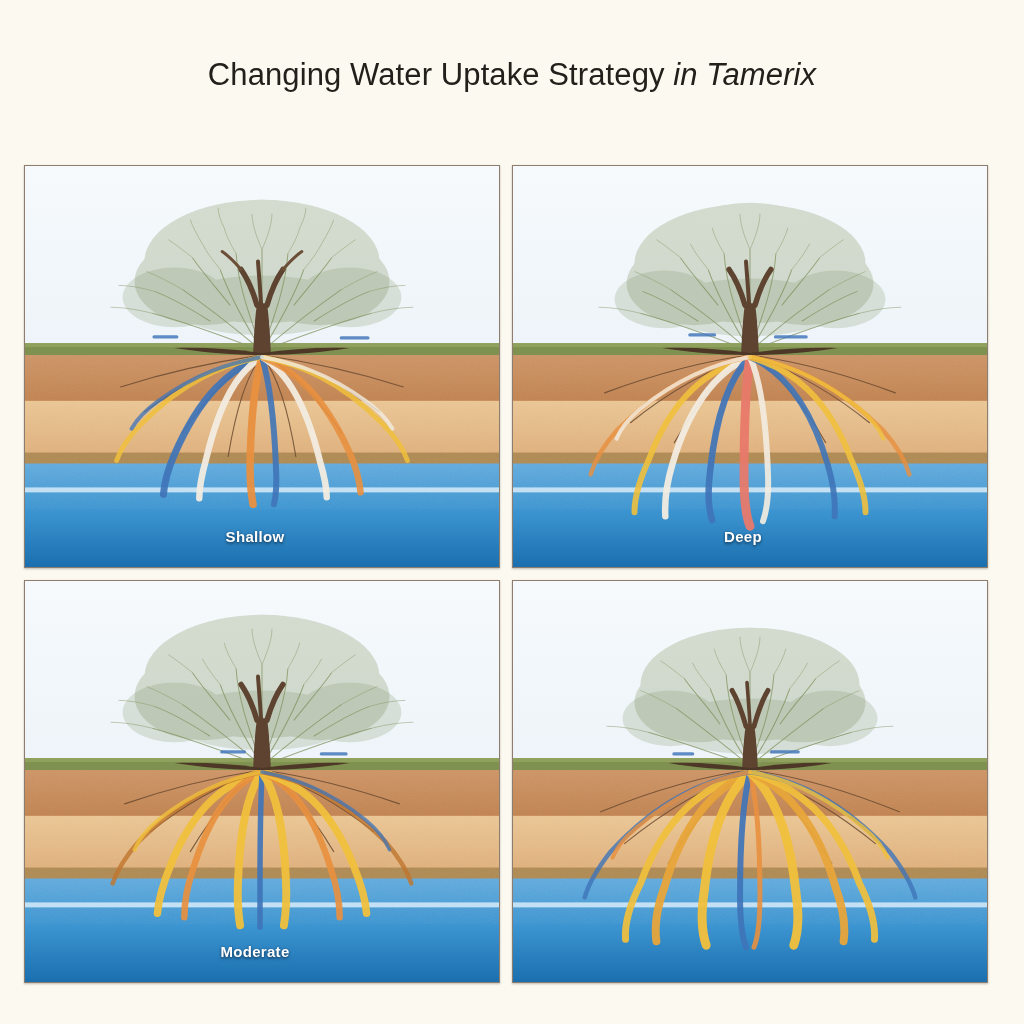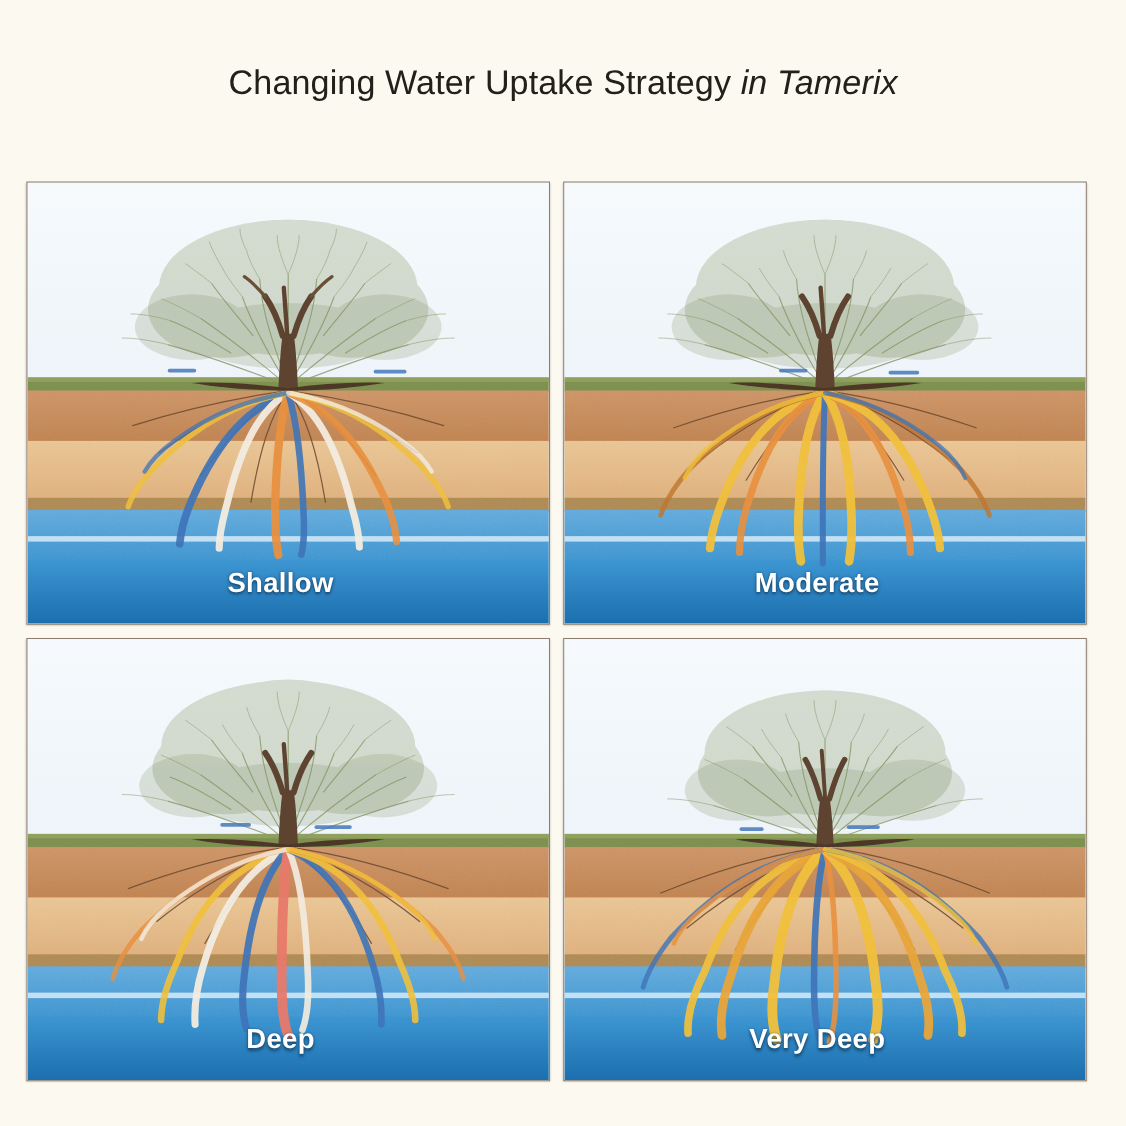--- a/index.html
+++ b/index.html
@@ -36,21 +36,21 @@
     position:relative;overflow:hidden;
     background:#f3f7fb;
     border:1px solid #8d7d6e;
     box-shadow:0 1px 2px rgba(70,60,50,.32);
   }
   .panel svg{display:block;width:100%;height:100%;}
 
   .panel-label{
     position:absolute;left:0;right:14px;bottom:22px;
     text-align:center;
-    font-size:25px;font-weight:bold;color:#ffffff;
+    font-size:15px;font-weight:bold;color:#ffffff;
     text-shadow:0 2px 3px rgba(12,40,68,.62), 0 0 2px rgba(12,40,68,.5);
     letter-spacing:.3px;pointer-events:none;margin-top:16px;
   }
 </style>
 </head>
 <body>
 
 <div id="figure">
 
   <div id="title-block">
@@ -195,20 +195,123 @@
           <path d="M238 188 C266 184 296 182 326 183 C300 187 272 190 238 190 Z" fill="#4d3726"></path>
           <rect x="128" y="170" width="26" height="3.4" rx="1.6" fill="#3f74b8" opacity=".82"></rect>
           <rect x="316" y="171" width="30" height="3.4" rx="1.6" fill="#3f74b8" opacity=".82"></rect>
         </g>
       </svg>
       <div class="panel-label">Shallow</div>
     </div>
 
     <div class="panel">
       <svg viewBox="0 0 476 403" preserveAspectRatio="none">
+        <g>
+            <rect x="0" y="0" width="476" height="180" fill="url(#sky1)"></rect>
+          </g>
+        <g>
+            <rect x="0" y="178" width="476" height="13" fill="#7f9150"></rect>
+          <rect x="0" y="178" width="476" height="4" fill="#93a55f" opacity=".8"></rect>
+          </g>
+        <g>
+            <rect x="0" y="190" width="476" height="47" fill="url(#top1)"></rect>
+          <rect x="0" y="190" width="476" height="47" filter="url(#grain1)" fill="#7a4a22" opacity=".5"></rect>
+          </g>
+        <g>
+            <rect x="0" y="236" width="476" height="53" fill="url(#sub1)"></rect>
+          <rect x="0" y="236" width="476" height="53" filter="url(#grain1)" fill="#8a5a2a" opacity=".4"></rect>
+          </g>
+        <g>
+            <rect x="0" y="288" width="476" height="13" fill="#b08a52"></rect>
+          <rect x="0" y="288" width="476" height="13" filter="url(#grain1)" fill="#5d7a4a" opacity=".55"></rect>
+          </g>
+        <g>
+            <rect x="0" y="299" width="476" height="104" fill="url(#wat1)"></rect>
+          <rect x="0" y="299" width="476" height="46" filter="url(#grain1)" fill="#ffffff" opacity=".55"></rect>
+          <rect x="0" y="323" width="476" height="5" fill="#eaf5fd" opacity=".75"></rect>
+          </g>
+
+        <g fill="none" stroke-linecap="round">
+          <g stroke="#6a4a30" stroke-width="1.1" opacity=".85">
+            <path d="M238 190 C192 196 146 208 92 228"></path>
+              <path d="M238 190 C284 196 330 208 384 228"></path>
+            <path d="M238 190 C198 204 160 224 118 258"></path>
+              <path d="M238 190 C278 204 316 224 358 258"></path>
+            <path d="M238 190 C210 208 186 236 162 278"></path>
+              <path d="M238 190 C266 208 290 236 314 278"></path>
+          </g>
+          <path d="M238 192 C196 204 160 232 136 296 C126 318 122 334 122 348" stroke="#f0c03c" stroke-width="6" opacity=".9"></path>
+          <path d="M238 192 C206 206 178 238 160 300 C154 320 152 336 153 352" stroke="#f2ece0" stroke-width="6.5" opacity=".95"></path>
+          <path d="M238 192 C218 212 204 250 198 306 C195 330 196 344 200 356" stroke="#3f74b8" stroke-width="6.5" opacity=".93"></path>
+          <path d="M238 192 C234 216 232 254 232 312 C232 338 234 352 238 362" stroke="#e8796a" stroke-width="9" opacity=".95"></path>
+          <path d="M238 192 C248 214 254 252 256 308 C257 332 255 346 251 357" stroke="#f2ece0" stroke-width="6" opacity=".92"></path>
+          <path d="M238 192 C270 206 298 238 316 300 C322 320 324 336 323 352" stroke="#3f74b8" stroke-width="6" opacity=".9"></path>
+          <path d="M238 192 C280 204 316 232 340 296 C350 318 354 334 354 348" stroke="#f0c03c" stroke-width="6" opacity=".9"></path>
+          <path d="M238 192 C194 200 150 220 104 266 C90 282 82 296 78 310" stroke="#e8903f" stroke-width="4.5" opacity=".82"></path>
+          <path d="M238 192 C282 200 326 220 372 266 C386 282 394 296 398 310" stroke="#e8903f" stroke-width="4.5" opacity=".82"></path>
+          <path d="M238 192 C204 198 168 212 128 244 C116 254 108 264 104 274" stroke="#f2ece0" stroke-width="4" opacity=".82"></path>
+          <path d="M238 192 C272 198 308 212 348 244 C360 254 368 264 372 274" stroke="#f0c03c" stroke-width="4" opacity=".8"></path>
+        </g>
+
+        <g>
+          <g stroke="#8a9a6a" stroke-width="1.05" fill="none" opacity=".82">
+            <path d="M238 186 C222 160 206 132 196 104"></path>
+              <path d="M238 186 C254 160 270 132 280 104"></path>
+            <path d="M238 186 C226 152 214 120 212 88"></path>
+              <path d="M238 186 C250 152 262 120 264 88"></path>
+            <path d="M238 186 C212 164 184 142 158 124"></path>
+              <path d="M238 186 C264 164 292 142 318 124"></path>
+            <path d="M238 186 C202 172 164 158 128 148"></path>
+              <path d="M238 186 C274 172 312 158 348 148"></path>
+            <path d="M238 184 C238 150 238 116 238 84"></path>
+            <path d="M206 140 C190 120 176 104 168 92"></path>
+              <path d="M270 140 C286 120 300 104 308 92"></path>
+            <path d="M186 156 C164 142 146 132 130 126"></path>
+              <path d="M290 156 C312 142 330 132 346 126"></path>
+          </g>
+          <g stroke="#93a478" stroke-width=".75" fill="none" opacity=".72">
+            <path d="M196 104 C188 94 182 86 178 78"></path>
+              <path d="M280 104 C288 94 294 86 298 78"></path>
+            <path d="M212 88 C206 78 202 70 200 62"></path>
+              <path d="M264 88 C270 78 274 70 276 62"></path>
+            <path d="M238 84 C232 70 228 58 228 48"></path>
+              <path d="M238 84 C244 70 248 58 248 48"></path>
+            <path d="M158 124 C144 116 132 110 122 106"></path>
+              <path d="M318 124 C332 116 344 110 354 106"></path>
+            <path d="M128 148 C112 144 98 142 86 142"></path>
+              <path d="M348 148 C364 144 378 142 390 142"></path>
+            <path d="M168 92 C158 84 150 78 144 74"></path>
+              <path d="M308 92 C318 84 326 78 332 74"></path>
+          </g>
+          <g fill="#8a9a6a" opacity=".30">
+            <ellipse cx="238" cy="98" rx="116" ry="60"></ellipse>
+            <ellipse cx="182" cy="118" rx="68" ry="42"></ellipse>
+            <ellipse cx="294" cy="118" rx="68" ry="42"></ellipse>
+            <ellipse cx="238" cy="74" rx="74" ry="37"></ellipse>
+          </g>
+          <g fill="#7f9163" opacity=".22">
+            <ellipse cx="152" cy="134" rx="50" ry="29"></ellipse>
+              <ellipse cx="324" cy="134" rx="50" ry="29"></ellipse>
+            <ellipse cx="238" cy="142" rx="88" ry="29"></ellipse>
+          </g>
+          <path d="M229 190 C230 168 231 152 233 138 L243 138 C245 152 246 168 247 190 Z" fill="#5d4330"></path>
+          <path d="M233 140 C229 126 224 114 217 104" stroke="#5d4330" stroke-width="5.5" fill="none" stroke-linecap="round"></path>
+          <path d="M243 140 C247 126 252 114 259 104" stroke="#5d4330" stroke-width="5.5" fill="none" stroke-linecap="round"></path>
+          <path d="M237 138 C236 122 235 110 234 96" stroke="#5d4330" stroke-width="4" fill="none" stroke-linecap="round"></path>
+          <path d="M238 188 C210 184 180 182 150 183 C176 187 204 190 238 190 Z" fill="#4d3726"></path>
+          <path d="M238 188 C266 184 296 182 326 183 C300 187 272 190 238 190 Z" fill="#4d3726"></path>
+          <rect x="176" y="168" width="28" height="3.4" rx="1.6" fill="#3f74b8" opacity=".82"></rect>
+          <rect x="262" y="170" width="34" height="3.4" rx="1.6" fill="#3f74b8" opacity=".82"></rect>
+        </g>
+      </svg>
+      <div class="panel-label">Deep</div>
+    </div>
+
+    <div class="panel">
+      <svg viewBox="0 0 476 403" preserveAspectRatio="none">
         <use href="#none"></use>
         <g>
             <rect x="0" y="0" width="476" height="180" fill="url(#sky1)"></rect>
           </g>
         <g>
             <rect x="0" y="178" width="476" height="13" fill="#7f9150"></rect>
           <rect x="0" y="178" width="476" height="4" fill="#93a55f" opacity=".8"></rect>
           </g>
         <g>
             <rect x="0" y="190" width="476" height="47" fill="url(#top1)"></rect>
@@ -328,123 +431,20 @@
           <rect x="0" y="288" width="476" height="13" filter="url(#grain1)" fill="#5d7a4a" opacity=".55"></rect>
           </g>
         <g>
             <rect x="0" y="299" width="476" height="104" fill="url(#wat1)"></rect>
           <rect x="0" y="299" width="476" height="46" filter="url(#grain1)" fill="#ffffff" opacity=".55"></rect>
           <rect x="0" y="323" width="476" height="5" fill="#eaf5fd" opacity=".75"></rect>
           </g>
 
         <g fill="none" stroke-linecap="round">
           <g stroke="#6a4a30" stroke-width="1.1" opacity=".85">
-            <path d="M238 190 C192 196 146 208 92 228"></path>
-              <path d="M238 190 C284 196 330 208 384 228"></path>
-            <path d="M238 190 C198 204 160 224 118 258"></path>
-              <path d="M238 190 C278 204 316 224 358 258"></path>
-            <path d="M238 190 C210 208 186 236 162 278"></path>
-              <path d="M238 190 C266 208 290 236 314 278"></path>
-          </g>
-          <path d="M238 192 C196 204 160 232 136 296 C126 318 122 334 122 348" stroke="#f0c03c" stroke-width="6" opacity=".9"></path>
-          <path d="M238 192 C206 206 178 238 160 300 C154 320 152 336 153 352" stroke="#f2ece0" stroke-width="6.5" opacity=".95"></path>
-          <path d="M238 192 C218 212 204 250 198 306 C195 330 196 344 200 356" stroke="#3f74b8" stroke-width="6.5" opacity=".93"></path>
-          <path d="M238 192 C234 216 232 254 232 312 C232 338 234 352 238 362" stroke="#e8796a" stroke-width="9" opacity=".95"></path>
-          <path d="M238 192 C248 214 254 252 256 308 C257 332 255 346 251 357" stroke="#f2ece0" stroke-width="6" opacity=".92"></path>
-          <path d="M238 192 C270 206 298 238 316 300 C322 320 324 336 323 352" stroke="#3f74b8" stroke-width="6" opacity=".9"></path>
-          <path d="M238 192 C280 204 316 232 340 296 C350 318 354 334 354 348" stroke="#f0c03c" stroke-width="6" opacity=".9"></path>
-          <path d="M238 192 C194 200 150 220 104 266 C90 282 82 296 78 310" stroke="#e8903f" stroke-width="4.5" opacity=".82"></path>
-          <path d="M238 192 C282 200 326 220 372 266 C386 282 394 296 398 310" stroke="#e8903f" stroke-width="4.5" opacity=".82"></path>
-          <path d="M238 192 C204 198 168 212 128 244 C116 254 108 264 104 274" stroke="#f2ece0" stroke-width="4" opacity=".82"></path>
-          <path d="M238 192 C272 198 308 212 348 244 C360 254 368 264 372 274" stroke="#f0c03c" stroke-width="4" opacity=".8"></path>
-        </g>
-
-        <g>
-          <g stroke="#8a9a6a" stroke-width="1.05" fill="none" opacity=".82">
-            <path d="M238 186 C222 160 206 132 196 104"></path>
-              <path d="M238 186 C254 160 270 132 280 104"></path>
-            <path d="M238 186 C226 152 214 120 212 88"></path>
-              <path d="M238 186 C250 152 262 120 264 88"></path>
-            <path d="M238 186 C212 164 184 142 158 124"></path>
-              <path d="M238 186 C264 164 292 142 318 124"></path>
-            <path d="M238 186 C202 172 164 158 128 148"></path>
-              <path d="M238 186 C274 172 312 158 348 148"></path>
-            <path d="M238 184 C238 150 238 116 238 84"></path>
-            <path d="M206 140 C190 120 176 104 168 92"></path>
-              <path d="M270 140 C286 120 300 104 308 92"></path>
-            <path d="M186 156 C164 142 146 132 130 126"></path>
-              <path d="M290 156 C312 142 330 132 346 126"></path>
-          </g>
-          <g stroke="#93a478" stroke-width=".75" fill="none" opacity=".72">
-            <path d="M196 104 C188 94 182 86 178 78"></path>
-              <path d="M280 104 C288 94 294 86 298 78"></path>
-            <path d="M212 88 C206 78 202 70 200 62"></path>
-              <path d="M264 88 C270 78 274 70 276 62"></path>
-            <path d="M238 84 C232 70 228 58 228 48"></path>
-              <path d="M238 84 C244 70 248 58 248 48"></path>
-            <path d="M158 124 C144 116 132 110 122 106"></path>
-              <path d="M318 124 C332 116 344 110 354 106"></path>
-            <path d="M128 148 C112 144 98 142 86 142"></path>
-              <path d="M348 148 C364 144 378 142 390 142"></path>
-            <path d="M168 92 C158 84 150 78 144 74"></path>
-              <path d="M308 92 C318 84 326 78 332 74"></path>
-          </g>
-          <g fill="#8a9a6a" opacity=".30">
-            <ellipse cx="238" cy="98" rx="116" ry="60"></ellipse>
-            <ellipse cx="182" cy="118" rx="68" ry="42"></ellipse>
-            <ellipse cx="294" cy="118" rx="68" ry="42"></ellipse>
-            <ellipse cx="238" cy="74" rx="74" ry="37"></ellipse>
-          </g>
-          <g fill="#7f9163" opacity=".22">
-            <ellipse cx="152" cy="134" rx="50" ry="29"></ellipse>
-              <ellipse cx="324" cy="134" rx="50" ry="29"></ellipse>
-            <ellipse cx="238" cy="142" rx="88" ry="29"></ellipse>
-          </g>
-          <path d="M229 190 C230 168 231 152 233 138 L243 138 C245 152 246 168 247 190 Z" fill="#5d4330"></path>
-          <path d="M233 140 C229 126 224 114 217 104" stroke="#5d4330" stroke-width="5.5" fill="none" stroke-linecap="round"></path>
-          <path d="M243 140 C247 126 252 114 259 104" stroke="#5d4330" stroke-width="5.5" fill="none" stroke-linecap="round"></path>
-          <path d="M237 138 C236 122 235 110 234 96" stroke="#5d4330" stroke-width="4" fill="none" stroke-linecap="round"></path>
-          <path d="M238 188 C210 184 180 182 150 183 C176 187 204 190 238 190 Z" fill="#4d3726"></path>
-          <path d="M238 188 C266 184 296 182 326 183 C300 187 272 190 238 190 Z" fill="#4d3726"></path>
-          <rect x="176" y="168" width="28" height="3.4" rx="1.6" fill="#3f74b8" opacity=".82"></rect>
-          <rect x="262" y="170" width="34" height="3.4" rx="1.6" fill="#3f74b8" opacity=".82"></rect>
-        </g>
-      </svg>
-      <div class="panel-label">Deep</div>
-    </div>
-
-    <div class="panel">
-      <svg viewBox="0 0 476 403" preserveAspectRatio="none">
-        <g>
-            <rect x="0" y="0" width="476" height="180" fill="url(#sky1)"></rect>
-          </g>
-        <g>
-            <rect x="0" y="178" width="476" height="13" fill="#7f9150"></rect>
-          <rect x="0" y="178" width="476" height="4" fill="#93a55f" opacity=".8"></rect>
-          </g>
-        <g>
-            <rect x="0" y="190" width="476" height="47" fill="url(#top1)"></rect>
-          <rect x="0" y="190" width="476" height="47" filter="url(#grain1)" fill="#7a4a22" opacity=".5"></rect>
-          </g>
-        <g>
-            <rect x="0" y="236" width="476" height="53" fill="url(#sub1)"></rect>
-          <rect x="0" y="236" width="476" height="53" filter="url(#grain1)" fill="#8a5a2a" opacity=".4"></rect>
-          </g>
-        <g>
-            <rect x="0" y="288" width="476" height="13" fill="#b08a52"></rect>
-          <rect x="0" y="288" width="476" height="13" filter="url(#grain1)" fill="#5d7a4a" opacity=".55"></rect>
-          </g>
-        <g>
-            <rect x="0" y="299" width="476" height="104" fill="url(#wat1)"></rect>
-          <rect x="0" y="299" width="476" height="46" filter="url(#grain1)" fill="#ffffff" opacity=".55"></rect>
-          <rect x="0" y="323" width="476" height="5" fill="#eaf5fd" opacity=".75"></rect>
-          </g>
-
-        <g fill="none" stroke-linecap="round">
-          <g stroke="#6a4a30" stroke-width="1.1" opacity=".85">
             <path d="M238 190 C190 196 142 210 88 232"></path>
               <path d="M238 190 C286 196 334 210 388 232"></path>
             <path d="M238 190 C196 206 156 228 112 264"></path>
               <path d="M238 190 C280 206 320 228 364 264"></path>
             <path d="M238 190 C208 210 182 240 156 284"></path>
               <path d="M238 190 C268 210 294 240 320 284"></path>
           </g>
           <path d="M238 192 C190 206 152 238 128 304 C116 328 112 346 113 360" stroke="#f0c03c" stroke-width="7" opacity=".93"></path>
           <path d="M238 192 C202 208 170 244 152 308 C144 330 142 348 144 362" stroke="#e8a53a" stroke-width="8" opacity=".95"></path>
           <path d="M238 192 C214 214 198 254 192 312 C188 338 190 354 194 366" stroke="#f0c03c" stroke-width="9" opacity=".96"></path>
@@ -501,17 +501,16 @@
           <path d="M230 190 C231 170 232 156 234 144 L242 144 C244 156 245 170 246 190 Z" fill="#5d4330"></path>
           <path d="M234 146 C230 132 226 120 220 110" stroke="#5d4330" stroke-width="5" fill="none" stroke-linecap="round"></path>
           <path d="M242 146 C246 132 250 120 256 110" stroke="#5d4330" stroke-width="5" fill="none" stroke-linecap="round"></path>
           <path d="M238 144 C237 128 236 116 235 102" stroke="#5d4330" stroke-width="3.6" fill="none" stroke-linecap="round"></path>
           <path d="M238 188 C212 184 184 182 156 183 C180 187 206 190 238 190 Z" fill="#4d3726"></path>
           <path d="M238 188 C264 184 292 182 320 183 C296 187 270 190 238 190 Z" fill="#4d3726"></path>
           <rect x="258" y="170" width="30" height="3.4" rx="1.6" fill="#3f74b8" opacity=".82"></rect>
           <rect x="160" y="172" width="22" height="3.4" rx="1.6" fill="#3f74b8" opacity=".82"></rect>
         </g>
       </svg>
-      <div class="panel-label">Very Deep</div>
     </div>
 
   </div>
 </div>
 
 </body></html>

